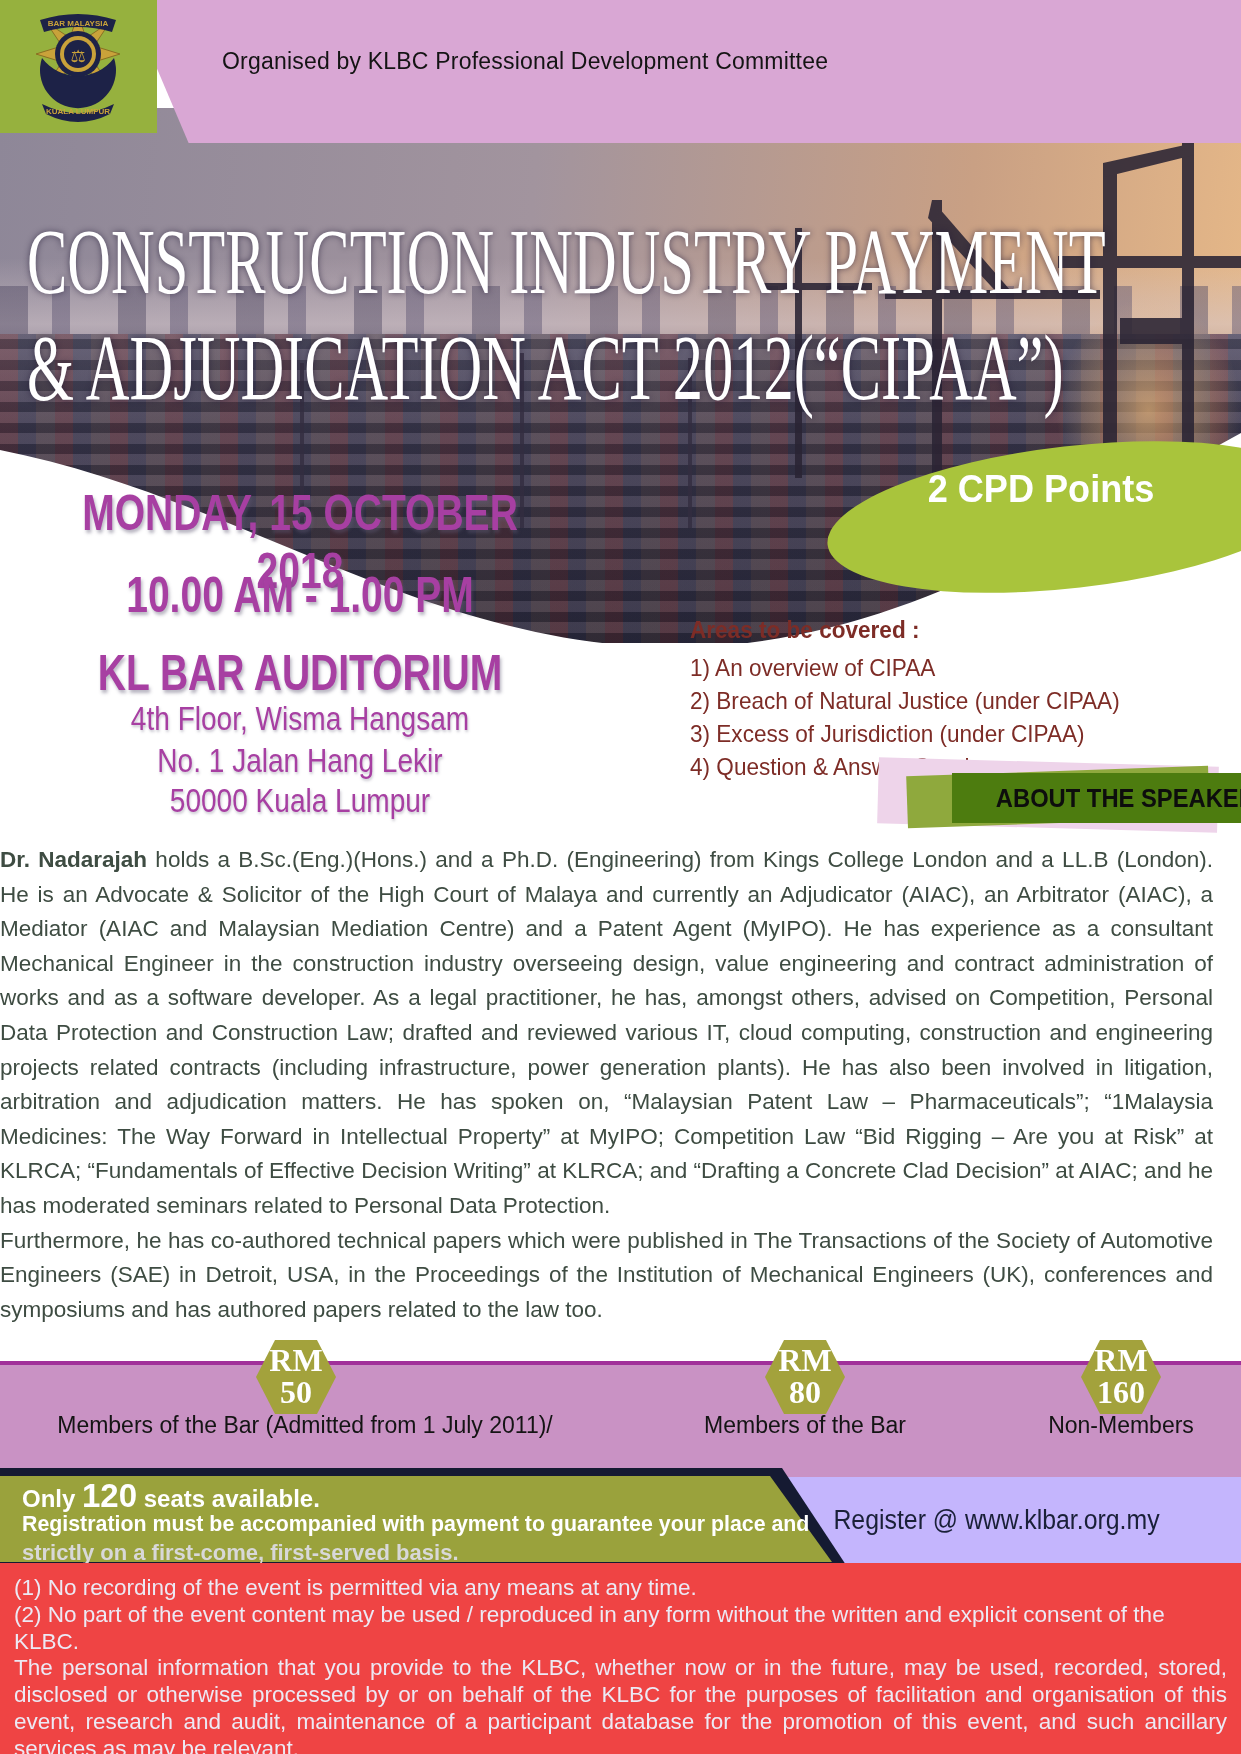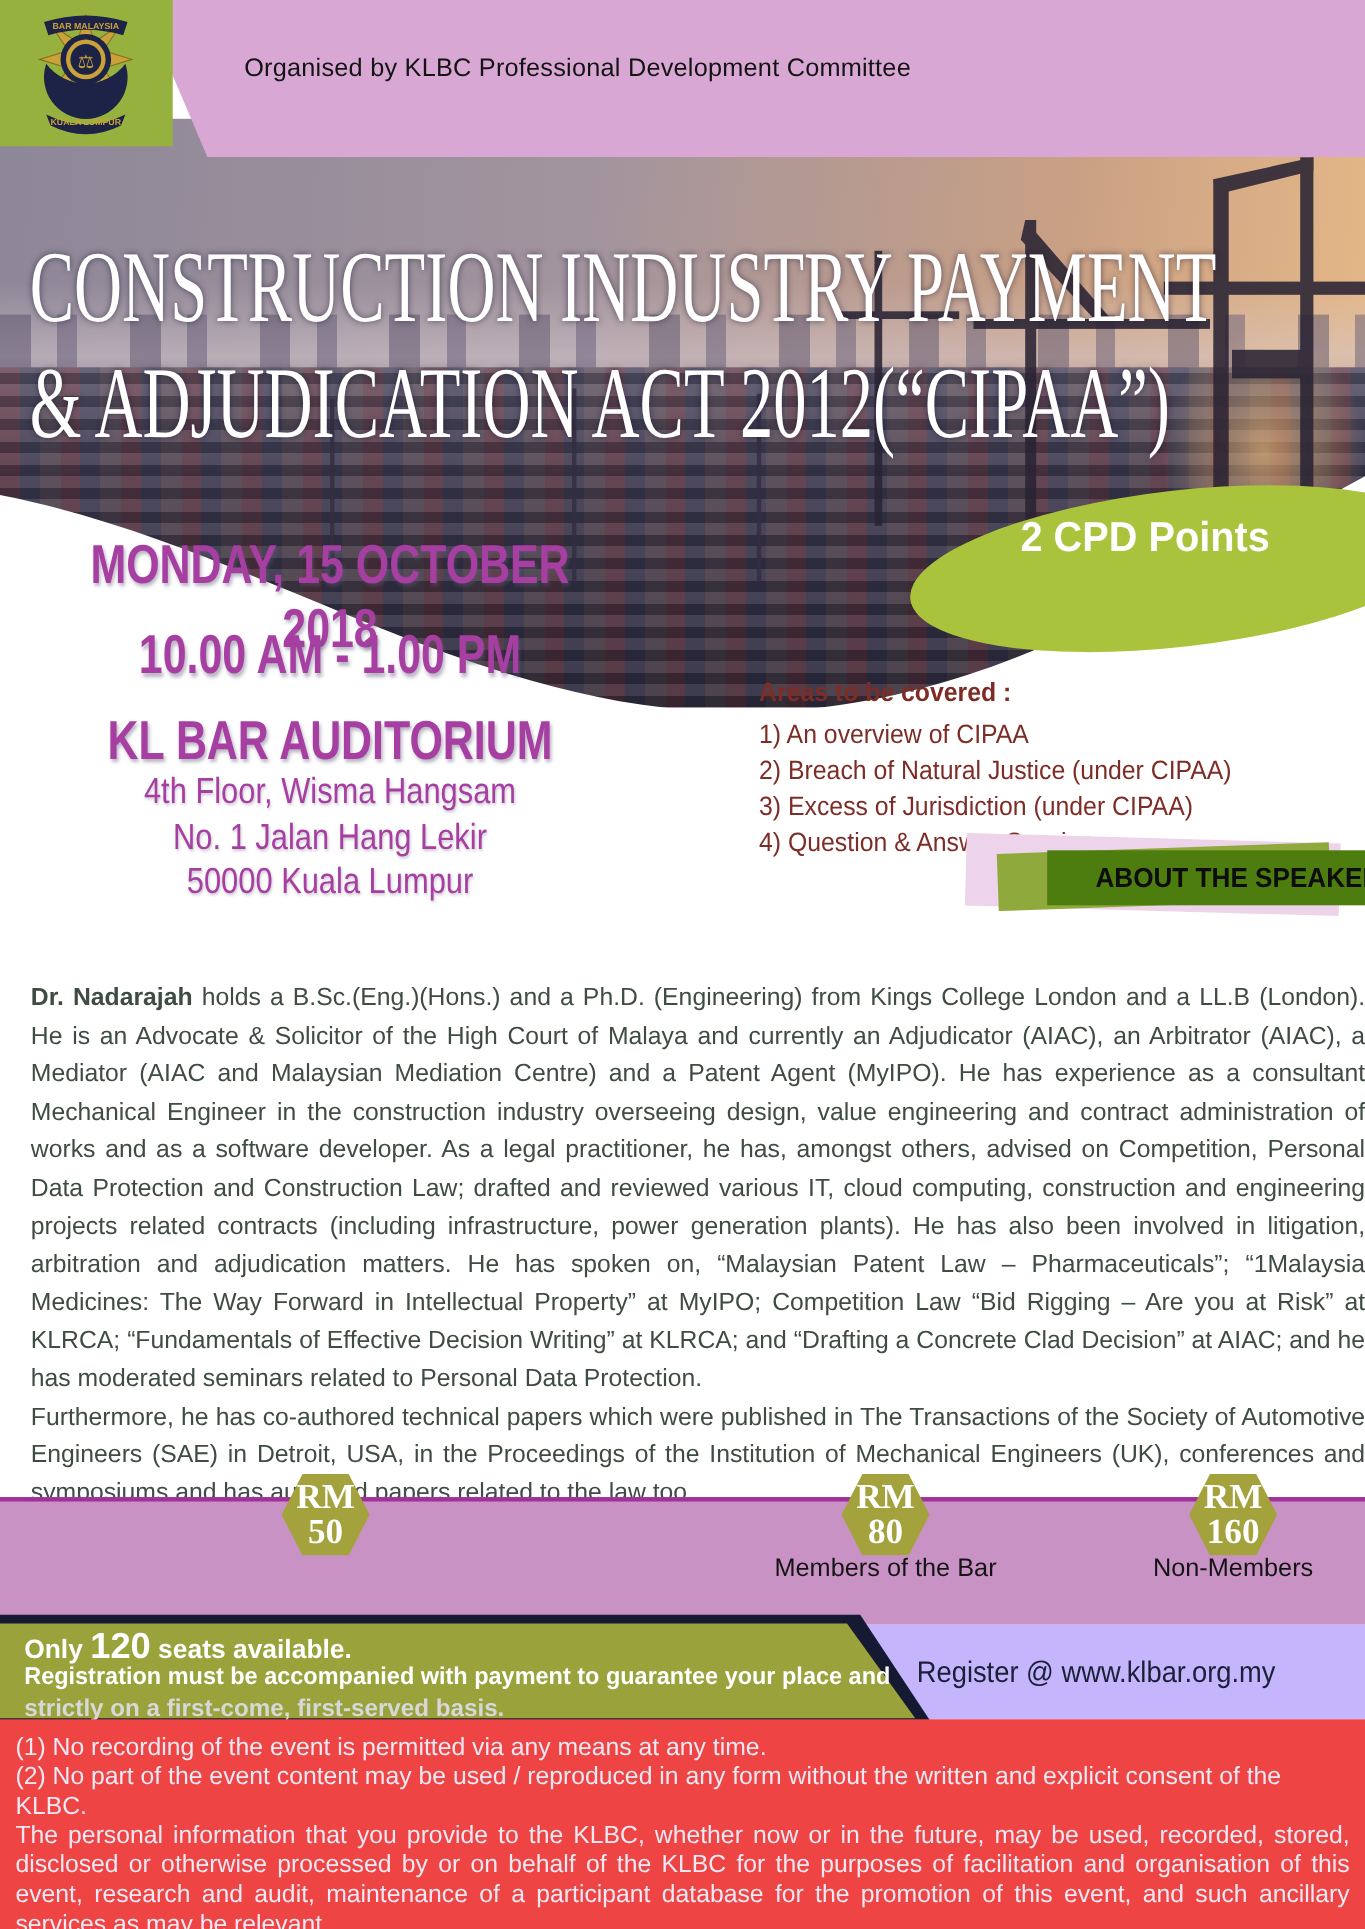--- a/index.html
+++ b/index.html
@@ -63,22 +63,22 @@
   .areas .it{font-size:24px;line-height:33px;}
 
   
   .spk-pink{position:absolute;left:878px;top:762px;width:340px;height:66px;background:#eed4ea;transform:rotate(1.6deg);}
   .spk-green{position:absolute;left:907px;top:771px;width:302px;height:52px;background:#8fa93d;transform:rotate(-2deg);}
   .spk-tan{position:absolute;left:952px;top:773px;width:348px;height:50px;background:#4d7c0f;
         text-align:center;line-height:50px;font-size:25px;font-weight:700;color:#0d0d0d;}
   .spk-tan span{display:inline-block;transform:scaleX(.95);}
 
   
-  .bio{position:absolute;left:28px;top:843px;width:1213px;color:#3e4c42;
-        font-size:22.5px;line-height:34.6px;text-align:justify;margin-top:47px;}
+  .bio{position:absolute;left:0;top:843px;width:1213px;color:#3e4c42;
+        font-size:22.5px;line-height:34.6px;text-align:justify;}
   .bio p{margin:0;}
   .bio .lead{font-weight:700;}
 
   
   .price-band{position:absolute;left:0;top:1361px;width:1241px;height:116px;
         background:#c992c4;border-top:4px solid #a1309a;}
   .hexcard{position:absolute;width:80px;height:74px;top:1340px;}
   .hexcard svg{position:absolute;left:0;top:0;}
   .hexcard .rm{position:absolute;left:0;top:4px;width:80px;text-align:center;color:#fff;
         font-family:"Liberation Serif",serif;font-weight:700;font-size:32px;line-height:32px;}
@@ -209,20 +209,21 @@
   </div>
   <div class="hexcard hex3">
     <svg width="80" height="74" viewBox="0 0 80 74">
       <polygon points="19,0 61,0 80,37 61,74 19,74 0,37" fill="#a3a23c"></polygon>
     </svg>
     <div class="rm">RM</div>
     <div class="amt">160</div>
   </div>
 
   <div class="plabel plabel1">
+    <div>Members of the Bar (Admitted from 1 July 2011)/</div>
   </div>
   <div class="plabel plabel2">Members of the Bar</div>
   <div class="plabel plabel3">Non-Members</div>
 
   <div class="register-panel">
     <div class="rtext">Register @ www.klbar.org.my</div>
   </div>
 
   <svg class="seats-shape" width="860" height="102" viewBox="0 0 860 102">
     <polygon points="0,2 782,2 848,102 0,102" fill="#151a32"></polygon>

